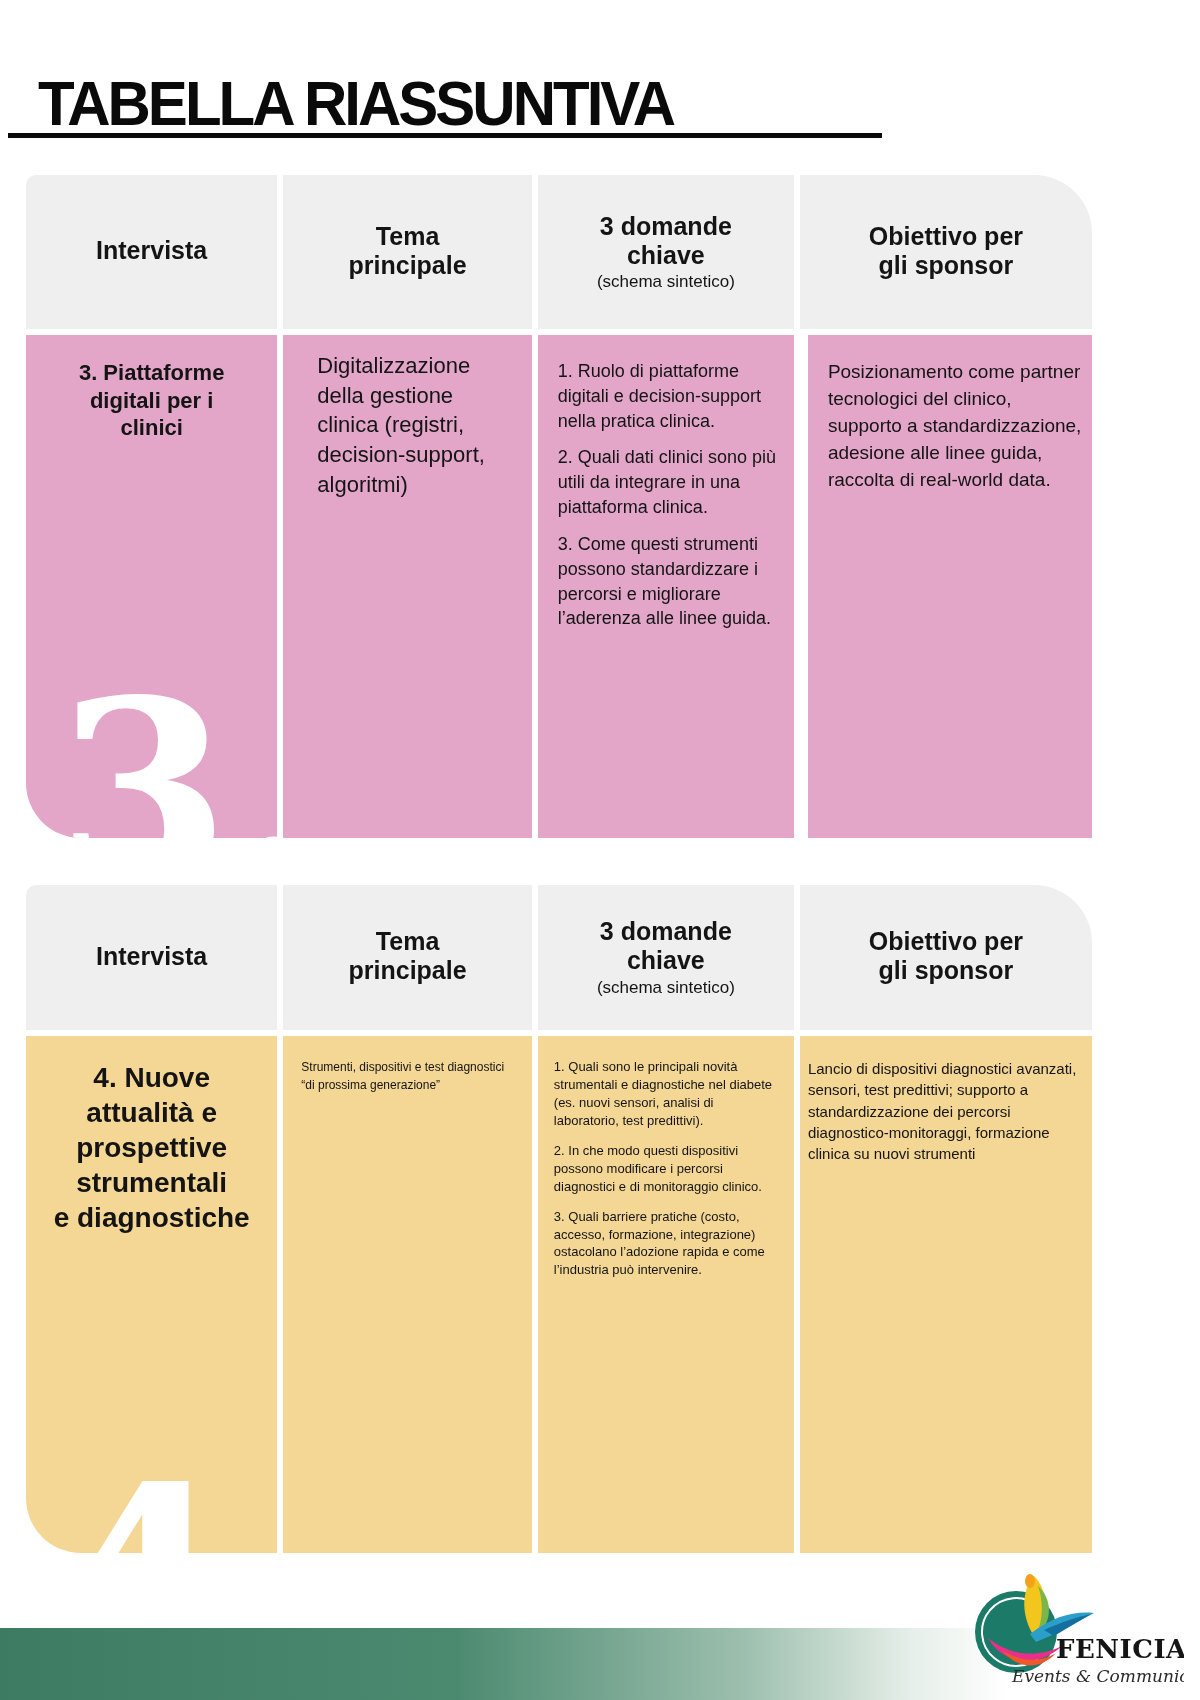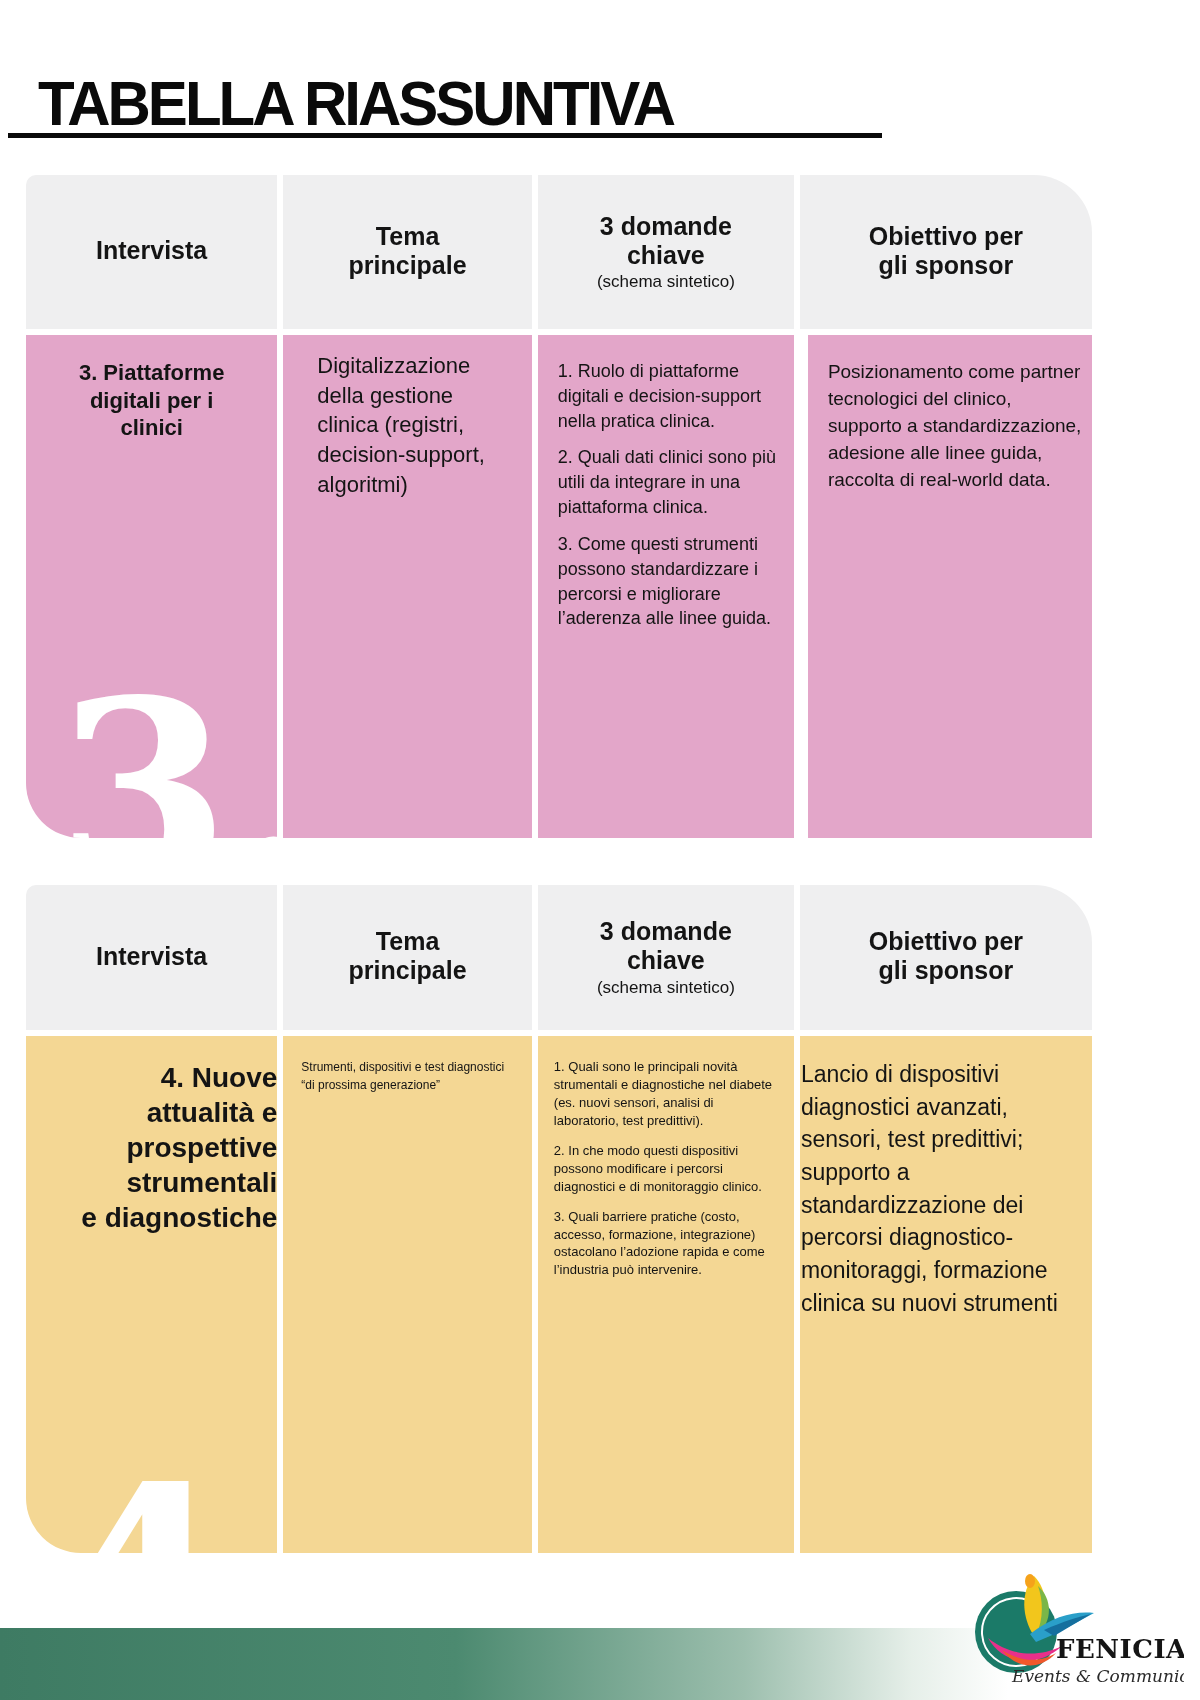--- a/index.html
+++ b/index.html
@@ -34,34 +34,34 @@
   .tbl-1 .trow{height:503px;}
   .tbl-2 .trow{height:517px;}
   .cell{position:relative;overflow:hidden;}
   .pink .cell{background:var(--pink, #e3a6c9);}
   .amber .cell{background:var(--yellow, #f4d794);}
   .cell.c1{border-bottom-left-radius:55px;text-align:center;}
   .row-title{
     font-weight:bold;white-space:pre-line;line-height:1.25;padding-top:24px;
   }
   .pink .row-title{font-size:22px;}
-  .amber .row-title{font-size:28px;text-align:right;}
+  .amber .row-title{font-size:28px;}
   .big-num{
     position:absolute;left:30px;line-height:1;color:#ffffff;
     font-family:"DejaVu Serif", serif;font-weight:bold;font-size:250px;
   }
   .pink .big-num{bottom:-78px;}
   .amber .big-num{bottom:-150px;}
   .cell p{margin:0;}
   .pink .c2{padding:16px 24px 0 34px;font-size:22px;line-height:1.35;}
   .pink .c3{padding:24px 16px 0 20px;font-size:18px;line-height:1.38;}
   .pink .c4{padding:24px 4px 0 20px;font-size:19px;line-height:1.42;margin-left:8px;}
   .amber .c2{padding:22px 16px 0 18px;font-size:12px;line-height:1.5;}
   .amber .c3{padding:22px 12px 12px 16px;font-size:13px;line-height:1.38;}
-  .amber .c4{padding:22px 12px 0 1px;font-size:23px;line-height:1.42;}
+  .amber .c4{padding:22px 12px 0 8px;font-size:15px;line-height:1.42;}
   .c3 p + p{margin-top:12px;}
   .footer-bar{
     position:absolute;left:0;top:1628px;width:1200px;height:72px;
     background:linear-gradient(to right,
       var(--greenbar,#3e7b63) 0%, #4c8a70 38%, #9dbfae 62%, #e6efe9 76%, #ffffff 84%);
   }
   .logo{position:absolute;left:972px;top:1570px;width:212px;height:122px;}
 </style>
 </head>
 <body>

